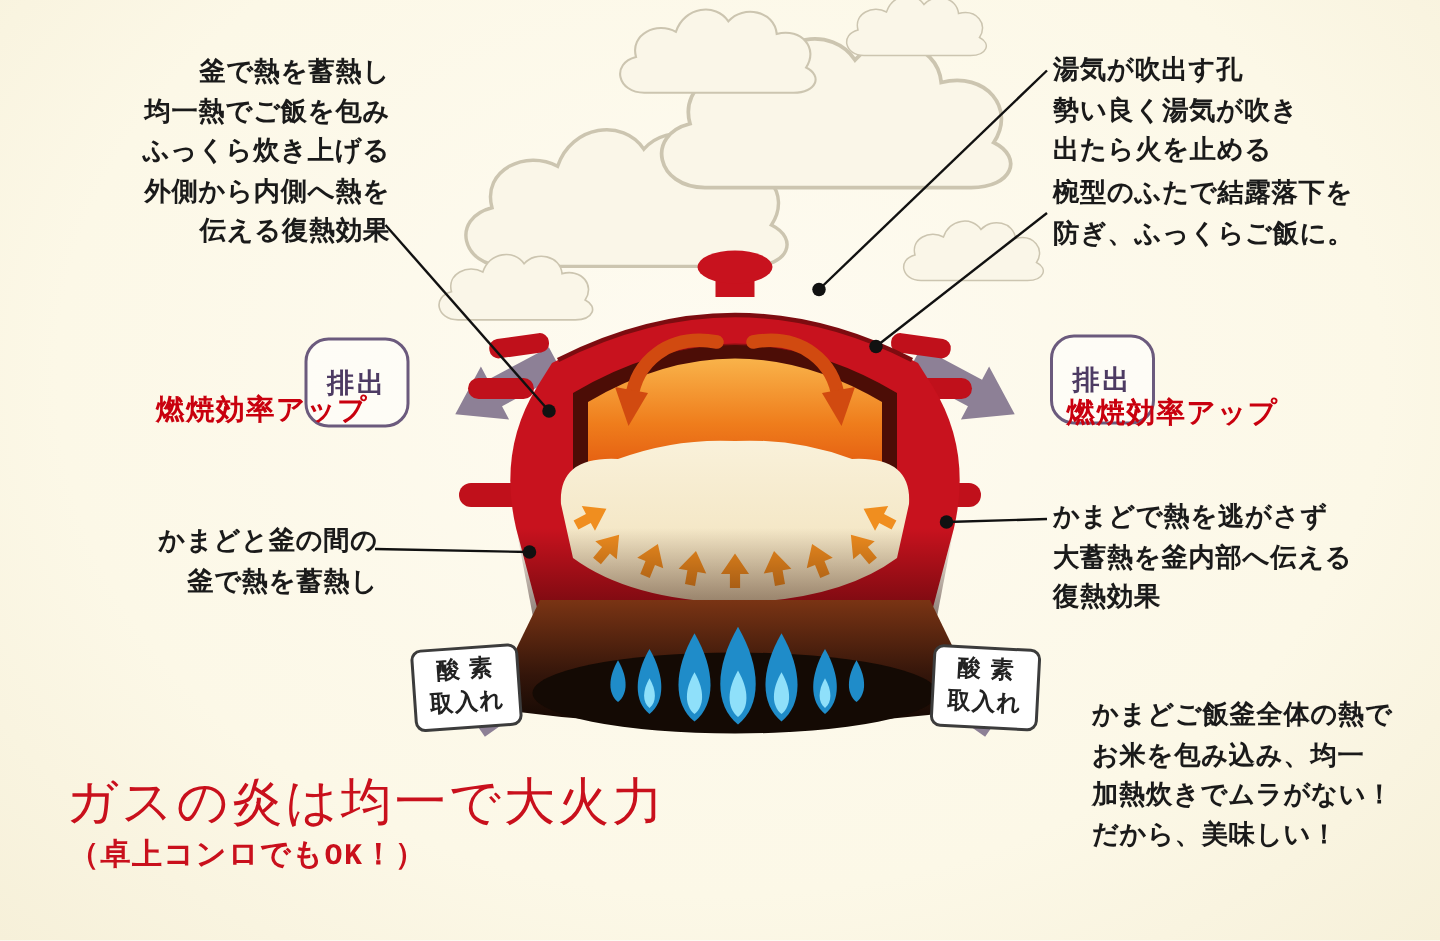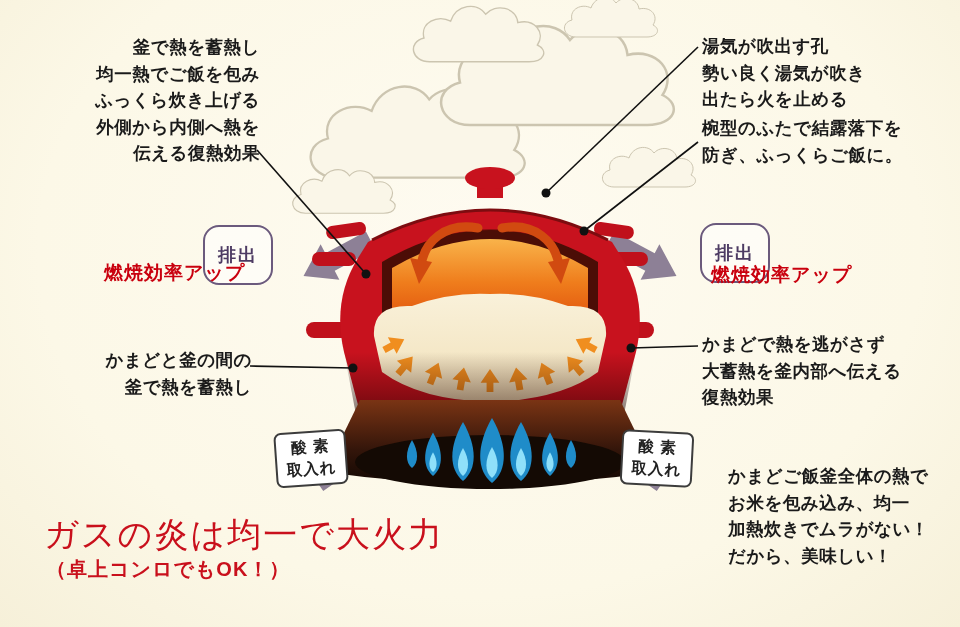--- a/index.html
+++ b/index.html
@@ -27,21 +27,21 @@
     position:absolute;background:#ffffff;border:2.5px solid #3c3c3c;border-radius:7px;
     padding:3px 9px;font-size:15.5px;font-weight:700;line-height:1.45;text-align:center;
     color:#222;white-space:pre-line;letter-spacing:1px;
   }
   .main-title{
     position:absolute;left:44px;top:512px;color:#c9101c;font-weight:400;font-size:34px;
     font-family:"Liberation Serif", serif;letter-spacing:2px;
   }
   .sub-title{
     position:absolute;left:46px;top:556px;color:#c9101c;font-weight:700;font-size:20px;
-    font-family:Liberation Sans, sans-serif;letter-spacing:1px;
+    font-family:Liberation Mono, monospace;letter-spacing:1px;
   }
 </style>
 </head>
 <body>
 
 <div class="stage">
 
   <svg class="art" width="960" height="627" viewBox="0 0 960 627">
     <defs>
       <path id="cloud" d="M-72,24 C-98,24 -104,-4 -80,-10 C-86,-32 -60,-44 -42,-34 C-34,-58 -4,-62 8,-44 C22,-60 52,-54 54,-32 C78,-38 94,-18 82,0 C98,8 92,24 70,24 Z"></path>

